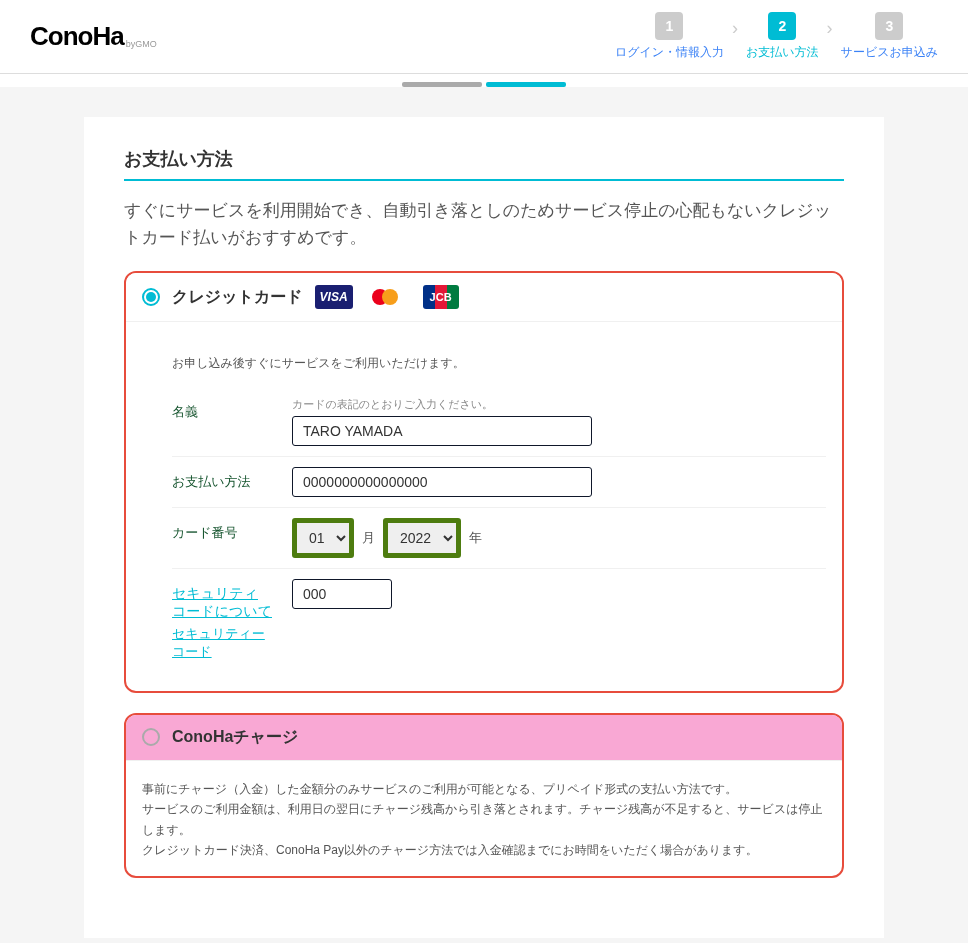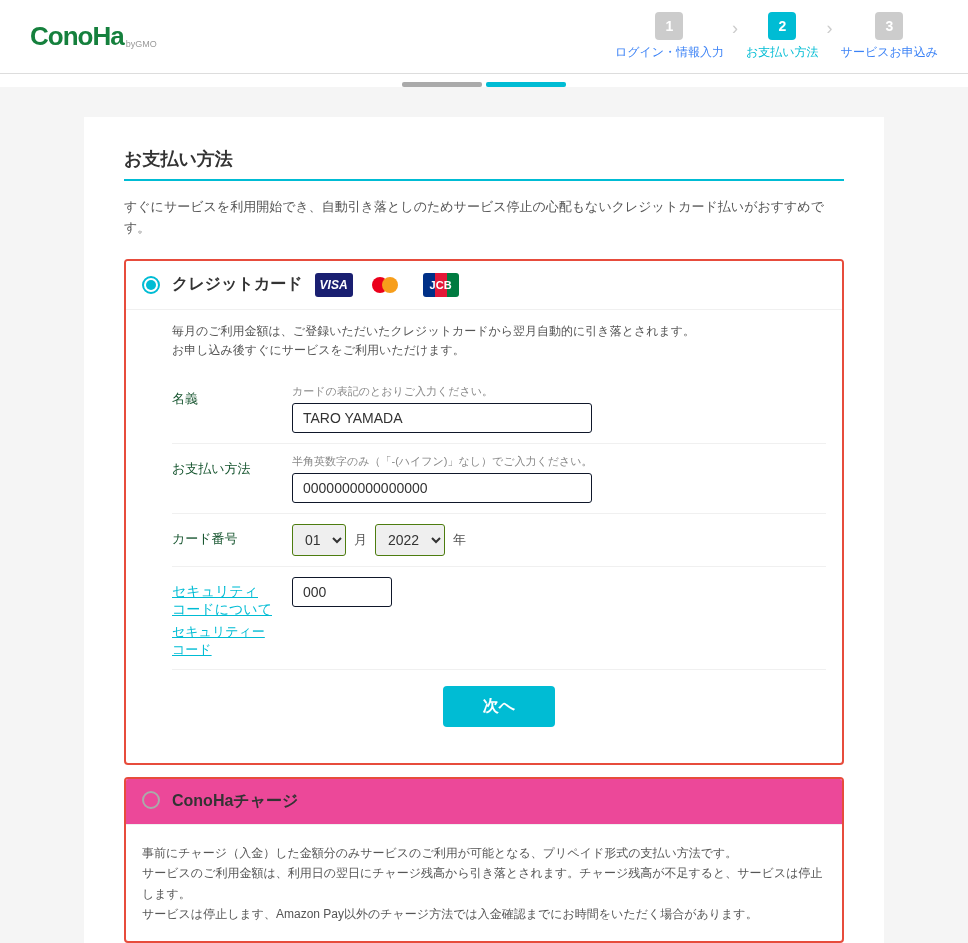--- a/index.html
+++ b/index.html
@@ -19,21 +19,21 @@
       justify-content: space-between;
       border-bottom: 1px solid #ddd;
     }
     .logo {
       display: flex;
       align-items: center;
     }
     .logo-text {
       font-size: 26px;
       font-weight: bold;
-      color: #15803d;
+      color: #000000;
       letter-spacing: -1px;
     }
     .logo-gmo {
       font-size: 9px;
       color: #999;
       margin-left: 2px;
       margin-top: 14px;
     }
 
     
@@ -113,31 +113,31 @@
     .section-title {
       font-size: 18px;
       font-weight: bold;
       color: #333;
       margin-bottom: 16px;
       border-bottom: 2px solid #00bcd4;
       padding-bottom: 8px;
     }
 
     .intro-text {
-      font-size: 13px;
+      font-size: 17px;
       color: #555;
       margin-bottom: 20px;
       line-height: 1.6;
     }
 
     
     .payment-option {
       border: 2px solid #e0e0e0;
-      border-radius: 4px;
-      margin-bottom: 12px;
+      border-radius: 12px;
+      margin-bottom: 20px;
       overflow: hidden;
     }
     .payment-option.selected {
       border-color: #e74c3c;
     }
     .payment-option-header {
       display: flex;
       align-items: center;
       padding: 12px 16px;
       background: #fff;
@@ -263,21 +263,21 @@
     .text-input.short {
       max-width: 100px;
     }
 
     .expiry-row {
       display: flex;
       align-items: center;
       gap: 8px;
     }
     .expiry-select {
-      border: 1px solid #4d7c0f;
+      border: 5px solid #4d7c0f;
       border-radius: 3px;
       padding: 6px 8px;
       font-size: 14px;
       color: #333;
       outline: none;
       cursor: pointer;
     }
     .expiry-label {
       font-size: 13px;
       color: #555;
@@ -305,23 +305,23 @@
       border-radius: 4px;
       padding: 10px 40px;
       font-size: 16px;
       cursor: pointer;
       font-weight: bold;
     }
 
     
     .charge-option-header {
       display: flex;
-      align-items: flex-start;
+      align-items: center;
       padding: 12px 16px;
-      background: #ec4899;
+      background: #f9a8d4;
       gap: 12px;
     }
     .charge-description {
       padding: 18px 16px 16px 16px;
       font-size: 12px;
       color: #555;
       line-height: 1.7;
       border-top: 1px solid #f0f0f0;
     }
     .mc-left {
@@ -394,36 +394,35 @@
         <div class="card-icon mc-icon">
           <div class="mc-left"></div>
           <div class="mc-right"></div>
         </div>
         <div class="card-icon jcb-icon">JCB</div>
       </div>
     </div>
 
     <div class="credit-form">
       <div class="form-note">
-        <span>毎月のご利用金額は、ご登録いただいたクレジットカードから翌月自動的に引き落とされます。</span><br>
+        <br>
         <span>お申し込み後すぐにサービスをご利用いただけます。</span>
       </div>
 
       <div class="form-row">
         <div class="form-row-label">名義</div>
         <div class="form-row-content">
           <div class="field-hint">カードの表記のとおりご入力ください。</div>
           <input type="text" class="text-input" value="TARO YAMADA" style="">
         </div>
       </div>
 
       <div class="form-row">
         <div class="form-row-label">お支払い方法</div>
         <div class="form-row-content">
-          <div class="field-hint">半角英数字のみ（「-(ハイフン)」なし）でご入力ください。</div>
           <input type="text" class="text-input" value="0000000000000000" style="">
         </div>
       </div>
 
       <div class="form-row">
         <div class="form-row-label">カード番号</div>
         <div class="form-row-content">
           <div class="expiry-row">
             <select class="expiry-select">
               <option value="01">01</option>
@@ -459,31 +458,28 @@
       <div class="form-row">
         <div class="form-row-label link-style">
           <a class="security-link">セキュリティコードについて</a>
           <span>セキュリティーコード</span>
         </div>
         <div class="form-row-content">
           <input type="text" class="text-input short" value="000" style="">
         </div>
       </div>
 
-      <div class="next-btn-wrap">
-        <button class="next-btn">次へ</button>
-      </div>
     </div>
   </div>
 
   <div class="payment-option selected">
     <div class="charge-option-header">
       <div class="radio-circle empty"></div>
       <span class="payment-label">ConoHaチャージ</span>
     </div>
     <div class="charge-description">
       <span>事前にチャージ（入金）した金額分のみサービスのご利用が可能となる、プリペイド形式の支払い方法です。</span><br>
       <span>サービスのご利用金額は、利用日の翌日にチャージ残高から引き落とされます。チャージ残高が不足すると、サービスは停止します。</span><br>
-      <span>サービスは停止します、Amazon Pay以外のチャージ方法では入金確認までにお時間をいただく場合があります。</span>
+      <span>クレジットカード決済、ConoHa Pay以外のチャージ方法では入金確認までにお時間をいただく場合があります。</span>
     </div>
   </div>
 
 </div>
 
 </body></html>

